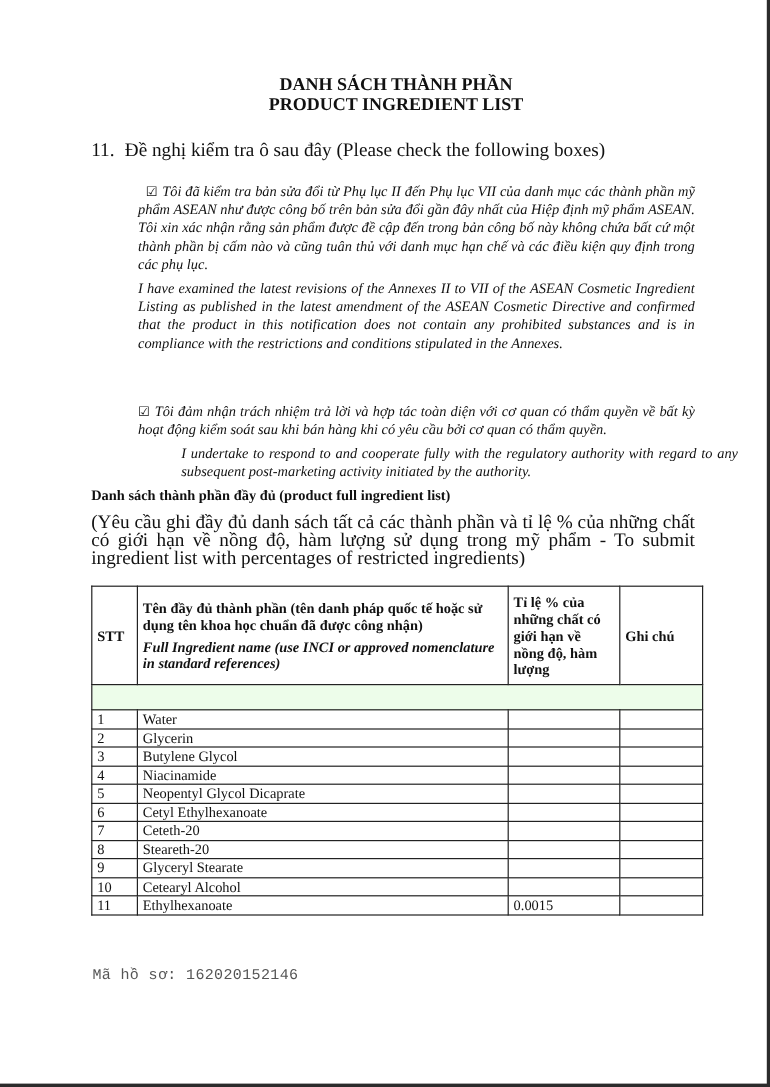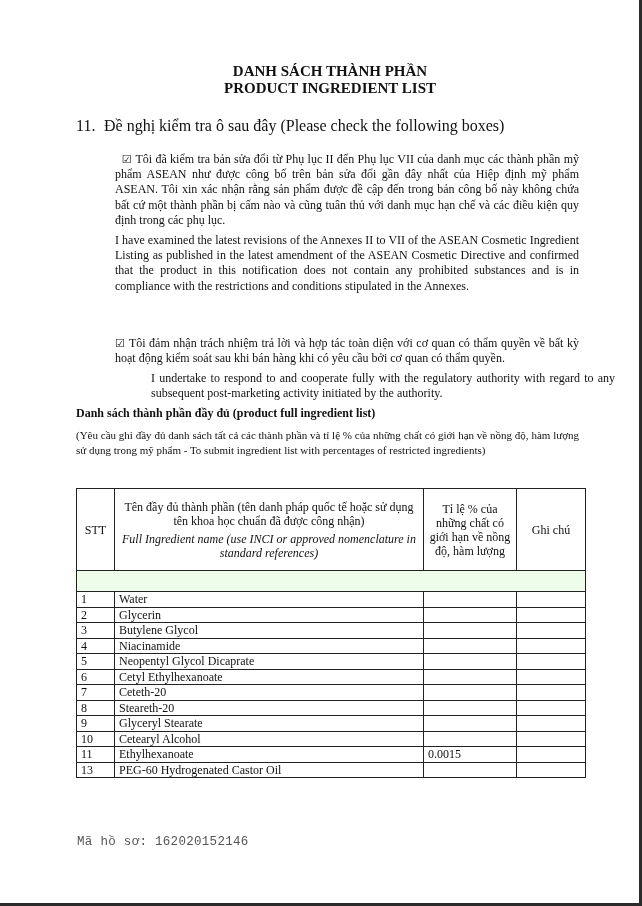--- a/index.html
+++ b/index.html
@@ -4,39 +4,39 @@
 <style>
   html, body { margin:0; padding:0; background:#ffffff; }
   body { width:642px; height:906px; position:relative; overflow:hidden; font-family:"Liberation Serif", serif; color:#111; }
   .page-edge-right { position:absolute; left:639px; top:0; width:3px; height:906px; background:#2b2b2b; }
   .page-edge-bottom { position:absolute; left:0; top:903px; width:642px; height:3px; background:#2b2b2b; }
   .title { position:absolute; left:0; width:660px; text-align:center; font-weight:bold; font-size:15px; line-height:17px; }
   .t1 { top:63px; }
   .t2 { top:80px; }
   .section { position:absolute; left:76px; top:118px; font-size:16px; line-height:15px; }
   .section .num { display:inline-block; width:28px; }
-  .para { position:absolute; left:115px; width:464px; font-size:12px; line-height:15.2px; text-align:justify; }
+  .para { position:absolute; left:115px; width:464px; font-size:12px; line-height:15.2px; text-align:justify;font-style:italic; }
   .p1 { top:152px; }
   .p2 { top:233px; }
   .p3 { top:336px; }
   .p4 { top:371px;margin-left:36px; }
   .chk { font-family:"DejaVu Sans", sans-serif; font-size:11px; margin-right:4px; }
   .heading { position:absolute; left:76px; top:406px; font-weight:bold; font-size:12px; line-height:15px; }
-  .note { position:absolute; left:76px; top:428px; width:503px; font-size:11px; line-height:15.2px; text-align:justify; }
+  .note { position:absolute; left:76px; top:428px; width:503px; font-size:16px; line-height:15.2px; text-align:justify; }
   table.ing { position:absolute; left:76px; top:488px; width:510px; border-collapse:collapse; font-size:12px; }
   table.ing td, table.ing th { border:1px solid #222; padding:0 4px; }
-  table.ing th { font-weight:normal; text-align:center; vertical-align:middle; line-height:14px; }
+  table.ing th { font-weight:bold; text-align:left; vertical-align:middle; line-height:14px; }
   th.c-stt { width:29px; height:81px;margin-left:28px; }
   th.c-name { width:300px; }
   th.c-pct { width:84px; }
   th.c-note { }
   .ital { font-style:italic; display:block; margin-top:4px; }
   tr.green td { background:#edfdea; height:20px; }
   tr.row td { height:14.5px; line-height:14.5px; padding-top:0; padding-bottom:0; }
-  .footer { position:absolute; left:77px; top:835px; font-family:"Liberation Mono", monospace; font-size:12.5px; color:#555; letter-spacing:0.3px; }
+  .footer { position:absolute; left:77px; top:806px; font-family:"Liberation Mono", monospace; font-size:12.5px; color:#555; letter-spacing:0.3px; }
 </style>
 </head>
 <body>
 
 <div class="page-edge-right"></div>
 <div class="page-edge-bottom"></div>
 
 <div class="title t1">DANH SÁCH THÀNH PHẦN</div>
 <div class="title t2">PRODUCT INGREDIENT LIST</div>
 
@@ -132,22 +132,16 @@
         <td>Cetearyl Alcohol</td>
         <td></td>
         <td></td>
       </tr>
       <tr class="row">
         <td>11</td>
         <td>Ethylhexanoate</td>
         <td>0.0015</td>
         <td></td>
       </tr>
-      <tr class="row">
-        <td>13</td>
-        <td>PEG-60 Hydrogenated Castor Oil</td>
-        <td></td>
-        <td></td>
-      </tr>
     </tbody>
 </table>
 
 <div class="footer">Mã hồ sơ: 162020152146</div>
 
 </body></html>

